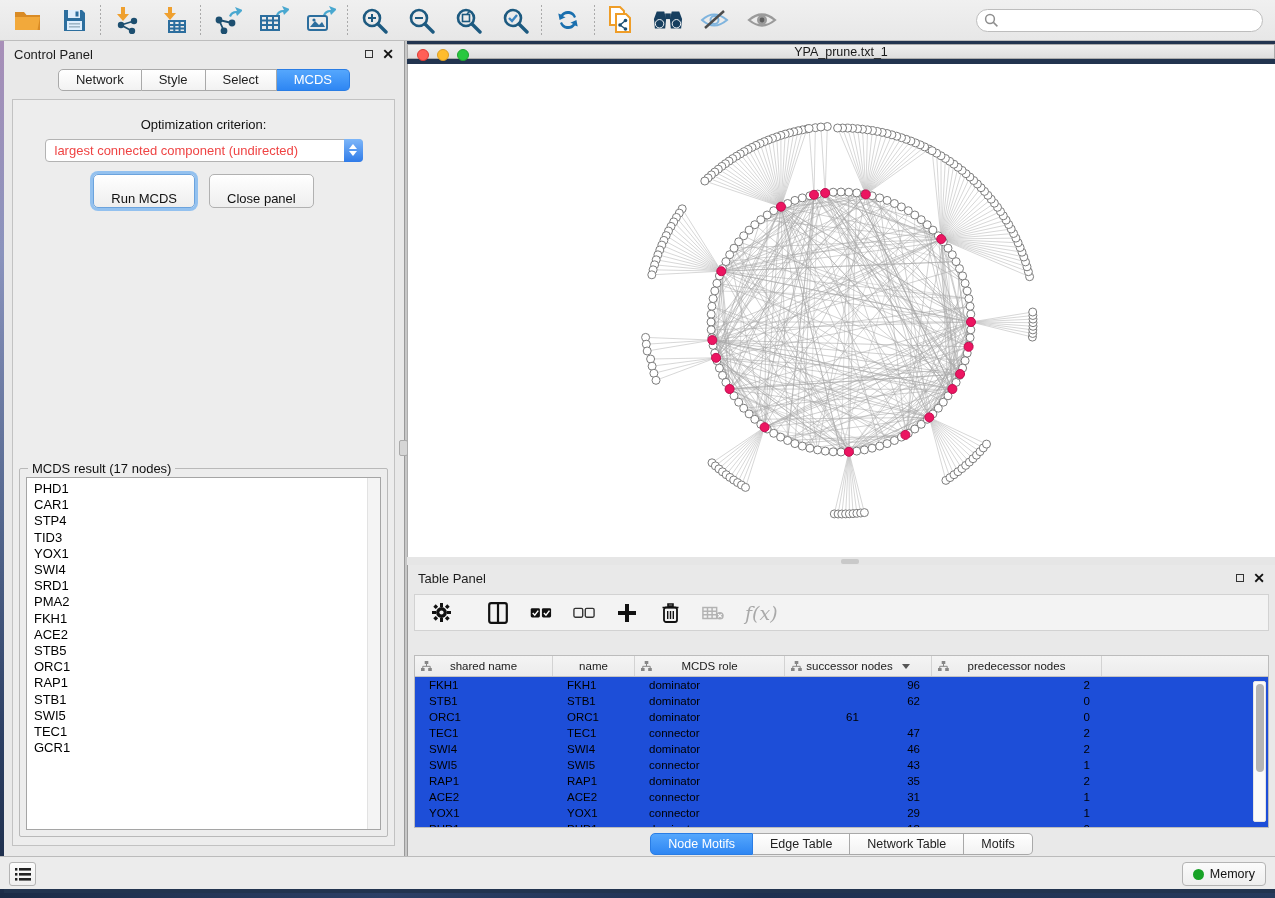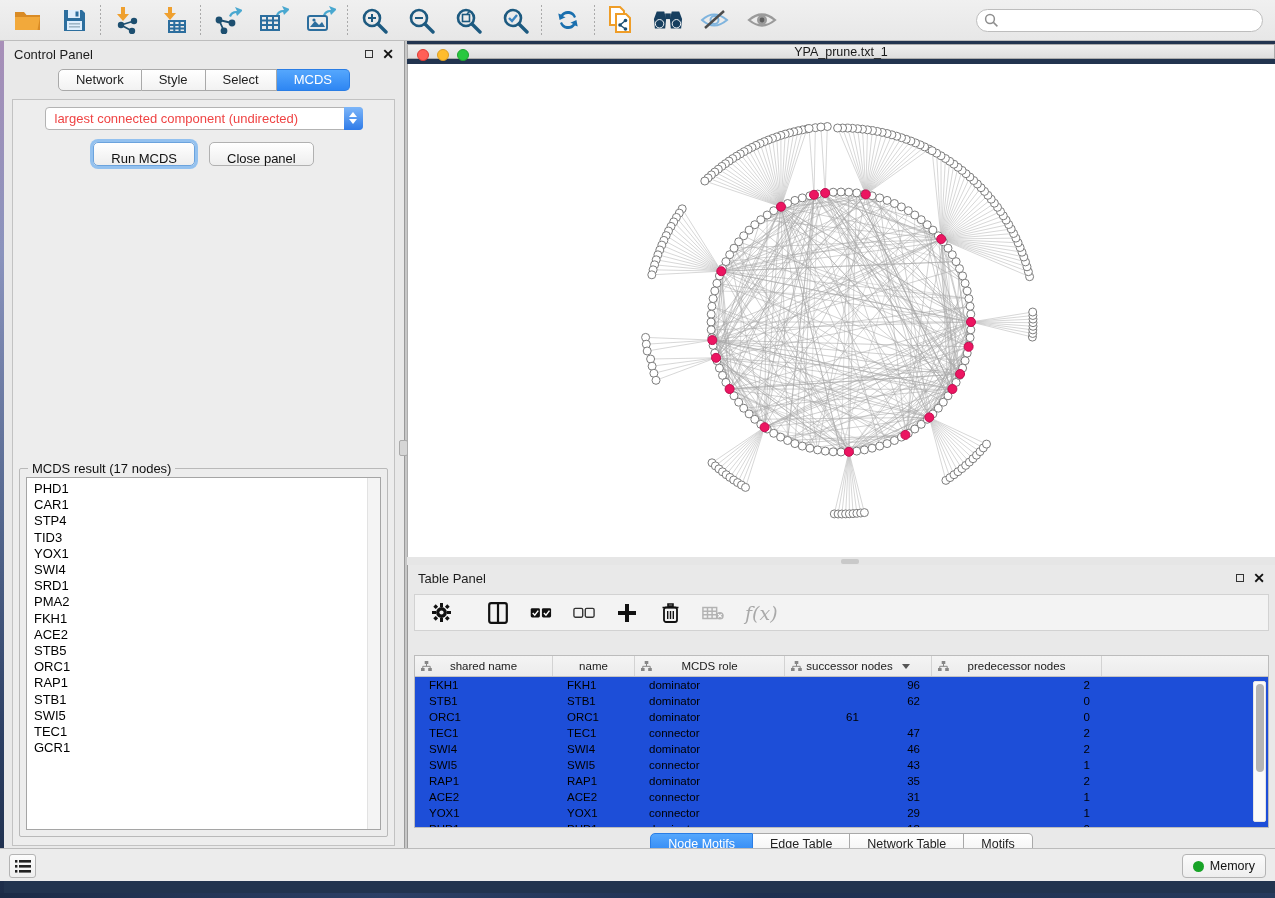--- a/index.html
+++ b/index.html
@@ -43,21 +43,21 @@
   .opt-label { text-align:center; margin-top:17px; font-size:13px; color:#111; }
   .select-box { width:318px; height:23px; margin:7px auto 0; background:#fff; border:1px solid #b3b3b3; border-radius:4px;
                 display:flex; align-items:center; font-size:13px; color:#ef4444; cursor:pointer; position:relative; }
   .select-box .sel-text { padding-left:9px; flex:1; }
   .stepper { width:19px; height:23px; margin:-1px -1px 0 0; border-radius:0 4px 4px 0;
              background:linear-gradient(#7db6f9,#2f7be8); display:flex; flex-direction:column; align-items:center;
              justify-content:center; gap:2px; }
   .arr-up { width:0; height:0; border-left:4px solid transparent; border-right:4px solid transparent; border-bottom:5px solid #fff; }
   .arr-dn { width:0; height:0; border-left:4px solid transparent; border-right:4px solid transparent; border-top:5px solid #fff; }
   .btn-row { display:flex; justify-content:center; gap:14px; margin-top:12px; }
-  .mac-btn { height:24px; padding:8px 17px; font-size:13px; color:#111; background:linear-gradient(#fff,#eee);
+  .mac-btn { height:24px; padding:16px 17px; font-size:13px; color:#111; background:linear-gradient(#fff,#eee);
              border:1px solid #b1b1b1; border-radius:5px; cursor:pointer; font-family:"Liberation Sans",sans-serif; }
   .mac-btn.focused { box-shadow:0 0 0 3px #93c1ef; border-color:#6ba3dd; }
 
   .result-fieldset { position:absolute; left:6px; right:6px; top:368px; bottom:8px; border:1px solid #b9b9b9;
                      border-radius:2px; }
   .result-legend { position:absolute; top:-8px; left:8px; background:#ededed; padding:0 4px; font-size:13px; color:#111; }
   .result-list { position:absolute; inset:8px 6px 6px 6px; background:#fff; border:1px solid #a5a5a5; overflow:hidden;
                  font-size:13px; color:#000; padding:3px 0 0 7px; line-height:16.2px; }
   .result-scroll { position:absolute; top:9px; bottom:7px; right:7px; width:13px; background:#f4f4f4;
                    border-left:1px solid #e2e2e2; }
@@ -99,21 +99,21 @@
   .td { overflow:hidden; white-space:nowrap; }
   .td.num { text-align:right; }
   .tp-scroll { position:absolute; right:2px; top:25px; bottom:5px; width:13px; background:#fafafa; border:1px solid #e4e4e4;
                border-radius:2px; }
   .tp-thumb { position:absolute; top:2px; left:1.5px; width:8px; height:88px; background:#b4b4b4; border-radius:5px; cursor:grab; }
 
   .tp-tabs { position:absolute; bottom:5px; left:0; right:0; display:flex; justify-content:center; }
   .tp-tabs .seg { font-size:12.5px; height:22px; }
 
   
-  .statusbar { position:absolute; left:0; right:0; bottom:17px; height:33px; background:#ececec; border-top:1px solid #bbb; }
+  .statusbar { position:absolute; left:0; right:0; bottom:9px; height:33px; background:#ececec; border-top:1px solid #bbb; }
   .list-btn { position:absolute; left:9px; top:5px; width:27px; height:24px; background:linear-gradient(#fcfcfc,#efefef);
               border:1px solid #b4b4b4; border-radius:3px; display:flex; align-items:center; justify-content:center; cursor:pointer; }
   .memory-btn { position:absolute; right:9px; top:5px; height:24px; padding:0 10px; background:linear-gradient(#fbfbfb,#eee);
                 border:1px solid #b4b4b4; border-radius:4px; display:flex; align-items:center; gap:6px; font-size:12.5px;
                 color:#111; cursor:pointer; }
   .mem-dot { width:11px; height:11px; border-radius:50%; }
 </style>
 </head>
 <body>
 
@@ -286,20 +286,21 @@
       <span class="close-glyph">✕</span>
     </span>
   </div>
   <div class="seg-tabs">
     <span class="seg">Network</span>
     <span class="seg">Style</span>
     <span class="seg">Select</span>
     <span class="seg active">MCDS</span>
   </div>
   <div class="cp-content">
+    <div class="opt-label">Optimization criterion:</div>
     <div class="select-box">
       <span class="sel-text">largest connected component (undirected)</span>
       <span class="stepper">
           <span class="arr-up"></span>
           <span class="arr-dn"></span>
         </span>
     </div>
     <div class="btn-row">
       <button class="mac-btn focused">Run MCDS</button>
       <button class="mac-btn">Close panel</button>

